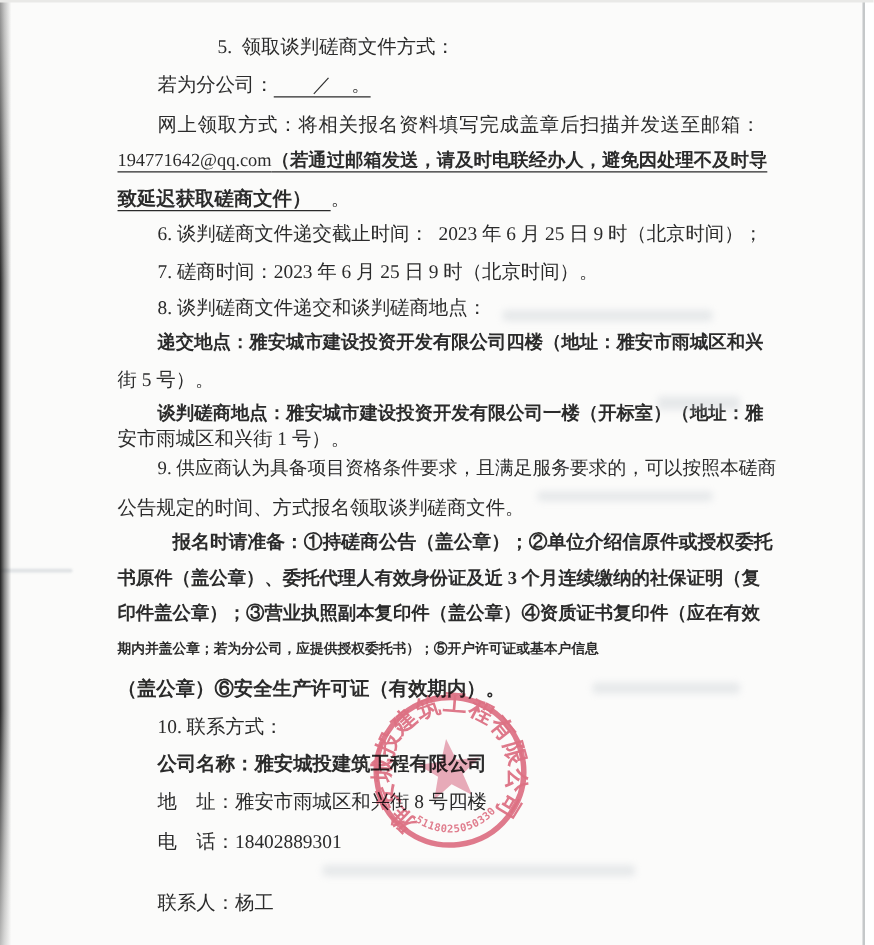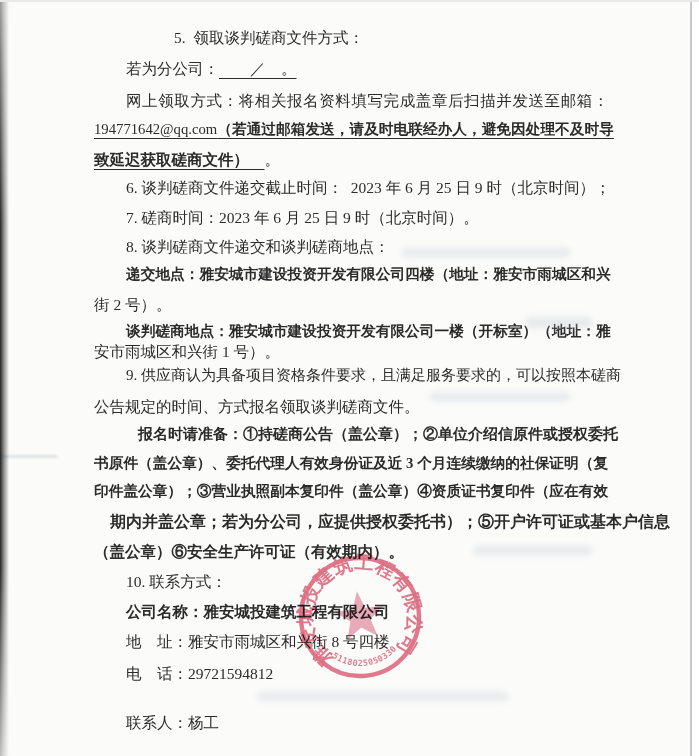--- a/index.html
+++ b/index.html
@@ -58,34 +58,34 @@
   <div id="doc-lines">
       <div class="line" style="left: 126px; top: 28px; margin-left: 48px;"><span>5.  领取谈判磋商文件方式：</span></div>
       <div class="line" style="left: 126px; top: 59px;"><span>若为分公司：</span><span class="u">　　／　。</span></div>
       <div class="line" style="left: 126px; top: 91px; letter-spacing: 0.6px;"><span>网上领取方式：将相关报名资料填写完成盖章后扫描并发送至邮箱：</span></div>
       <div class="line" style="left: 94px; top: 120px; font-size: 14.7px;"><span class="u">194771642@qq.com</span><span class="b u">（若通过邮箱发送，请及时电联经办人，避免因处理不及时导</span></div>
       <div class="line" style="left: 94px; top: 150px;"><span class="b u">致延迟获取磋商文件）　</span><span>。</span></div>
       <div class="line" style="left: 126px; top: 178px;"><span>6. 谈判磋商文件递交截止时间：  2023 年 6 月 25 日 9 时（北京时间）；</span></div>
       <div class="line" style="left: 126px; top: 208px; text-align: right;"><span>7. 磋商时间：2023 年 6 月 25 日 9 时（北京时间）。</span></div>
       <div class="line" style="left: 126px; top: 237px;"><span>8. 谈判磋商文件递交和谈判磋商地点：</span></div>
       <div class="line" style="left: 126px; top: 265px; font-size: 14.7px;"><span class="b">递交地点：雅安城市建设投资开发有限公司四楼（地址：雅安市雨城区和兴</span></div>
-      <div class="line" style="left: 94px; top: 295px;"><span>街 2 号）。</span></div>
+      <div class="line" style="left: 94px; top: 295px;"><span>街 5 号）。</span></div>
       <div class="line" style="left: 126px; top: 322px; font-size: 14.7px;"><span class="b">谈判磋商地点：雅安城市建设投资开发有限公司一楼（开标室）（地址：雅</span></div>
       <div class="line" style="left: 94px; top: 342px;"><span>安市雨城区和兴街 1 号）。</span></div>
       <div class="line" style="left: 126px; top: 366px; font-size: 15px;"><span>9. 供应商认为具备项目资格条件要求，且满足服务要求的，可以按照本磋商</span></div>
       <div class="line" style="left: 94px; top: 397px;"><span>公告规定的时间、方式报名领取谈判磋商文件。</span></div>
       <div class="line" style="left: 138px; top: 425px; font-size: 15px;"><span class="b">报名时请准备：①持磋商公告（盖公章）；②单位介绍信原件或授权委托</span></div>
       <div class="line" style="left: 94px; top: 454px; font-size: 14.7px;"><span class="b">书原件（盖公章）、委托代理人有效身份证及近 3 个月连续缴纳的社保证明（复</span></div>
       <div class="line" style="left: 94px; top: 482px; font-size: 14.7px;"><span class="b">印件盖公章）；③营业执照副本复印件（盖公章）④资质证书复印件（应在有效</span></div>
-      <div class="line" style="left: 110px; top: 512px; font-size: 16px;"><span class="b">期内并盖公章；若为分公司，应提供授权委托书）；⑤开户许可证或基本户信息</span></div>
+      <div class="line" style="left: 94px; top: 512px; font-size: 11px;"><span class="b">期内并盖公章；若为分公司，应提供授权委托书）；⑤开户许可证或基本户信息</span></div>
       <div class="line" style="left: 94px; top: 542px;"><span class="b">（盖公章）⑥安全生产许可证（有效期内）。</span></div>
       <div class="line" style="left: 126px; top: 572px;"><span>10. 联系方式：</span></div>
       <div class="line" style="left: 126px; top: 602px;"><span class="b">公司名称：雅安城投建筑工程有限公司</span></div>
       <div class="line" style="left: 126px; top: 632px;"><span>地　址：雅安市雨城区和兴街 8 号四楼</span></div>
-      <div class="line" style="left: 126px; top: 664px;"><span>电　话：29721594812</span></div>
+      <div class="line" style="left: 126px; top: 664px;"><span>电　话：18402889301</span></div>
       <div class="line" style="left: 126px; top: 701px; margin-top: 12px;"><span>联系人：杨工</span></div>
     </div>
 
   <svg id="seal" width="132" height="132" viewBox="-66 -66 132 132" xmlns="http://www.w3.org/2000/svg" style="left: 294px; top: 551px;">
     <g transform="rotate(-7)">
       <circle class="seal-ring" r="59"></circle>
       <defs>
         <path id="sealArcText" d="M -34,34 A 48,48 0 1 1 34,34" fill="none"></path>
         <path id="sealArcNum" d="M -32,37 A 48.5,48.5 0 0 0 32,37" fill="none"></path>
       </defs>

